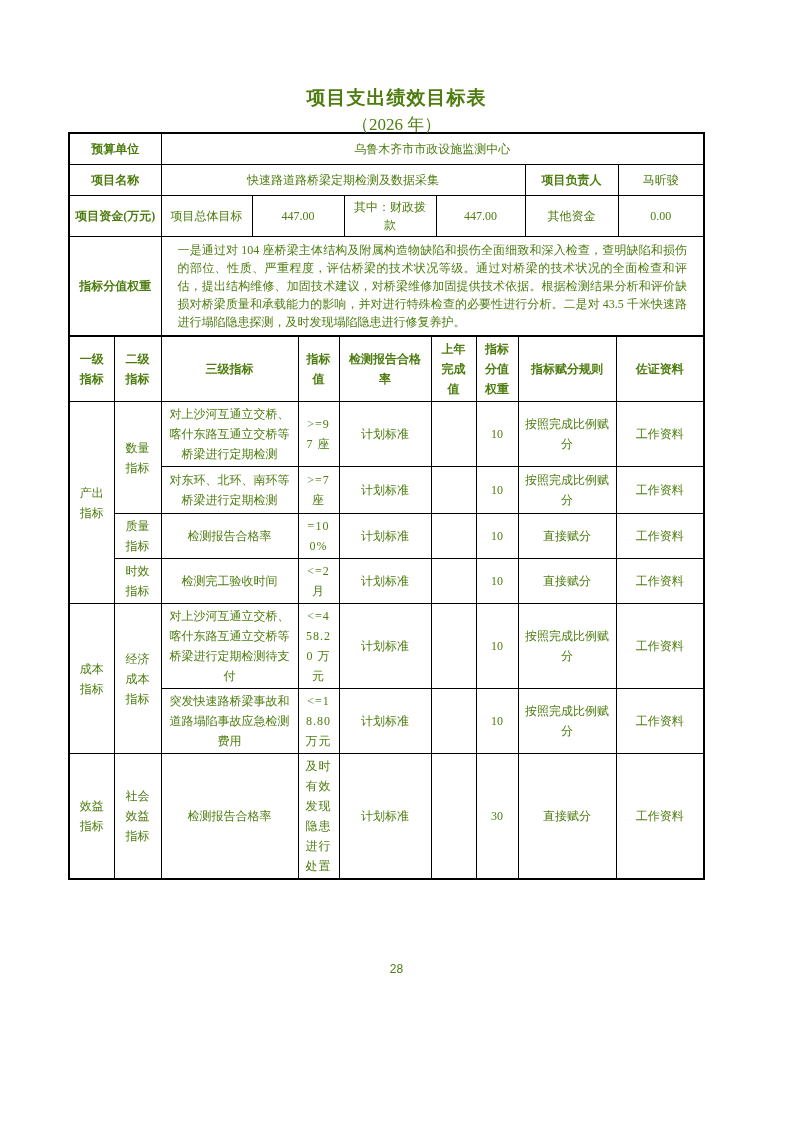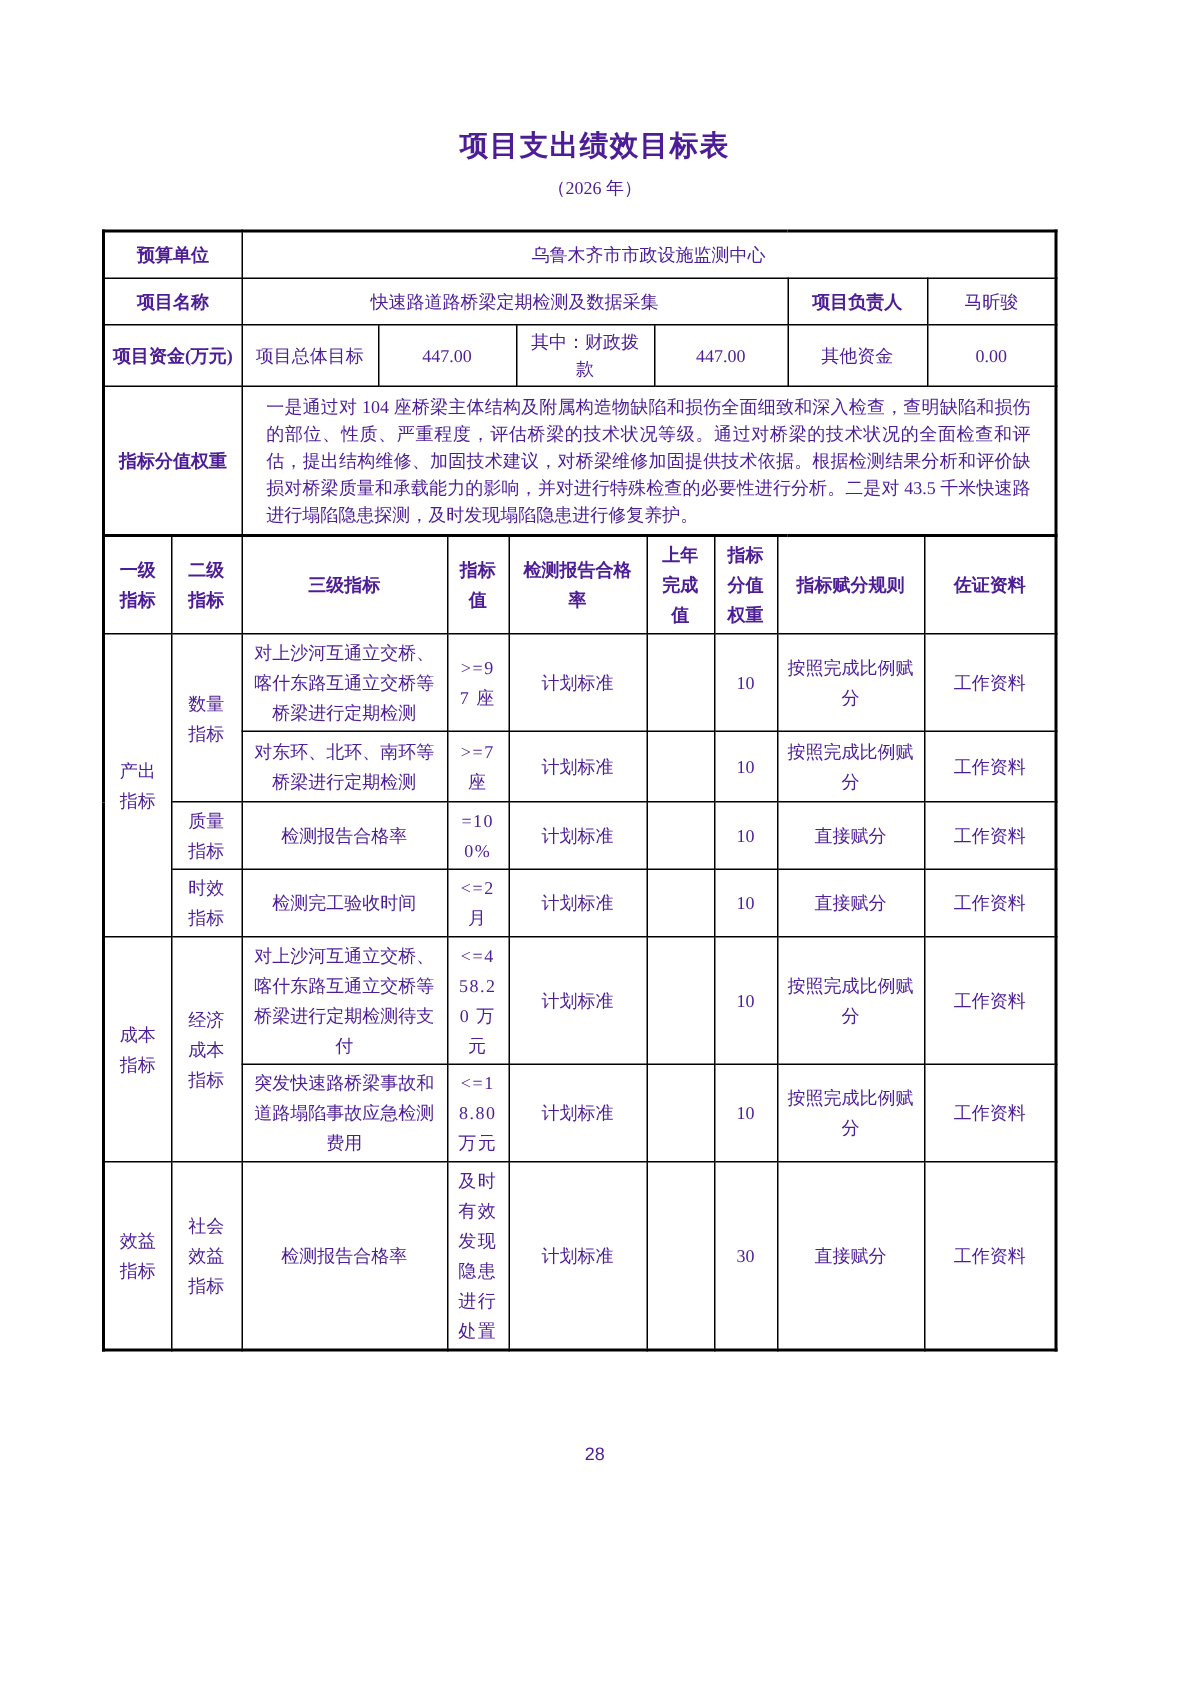--- a/index.html
+++ b/index.html
@@ -2,40 +2,40 @@
 <html><head>
 <meta charset="utf-8">
 <style>
   * { box-sizing: border-box; }
   html, body { margin: 0; padding: 0; background: #ffffff; }
   .page {
     position: relative;
     width: 793px;
     height: 1122px;
     background: #ffffff;
-    color: #4c1d95;
+    color: #4d7c0f;
     font-family: "Liberation Serif", serif;
     overflow: hidden;
   }
   .doc-title {
     margin: 0;
     padding-top: 86px;
     text-align: center;
     font-size: 19px;
     line-height: 23px;
     font-weight: bold;
     letter-spacing: 1px;
   }
   .doc-subtitle {
     margin-top: 9px;
     text-align: center;
-    font-size: 12px;
+    font-size: 17px;
     line-height: 14px;
   }
-  .tables-wrap { margin: 21px 0 0 68px; width: 583px; }
+  .tables-wrap { margin: 0 0 0 68px; width: 583px; }
   table {
     border-collapse: collapse;
     table-layout: fixed;
     width: 635px;
     empty-cells: show;
   }
   td {
     border: 1px solid #000;
     text-align: center;
     vertical-align: middle;

